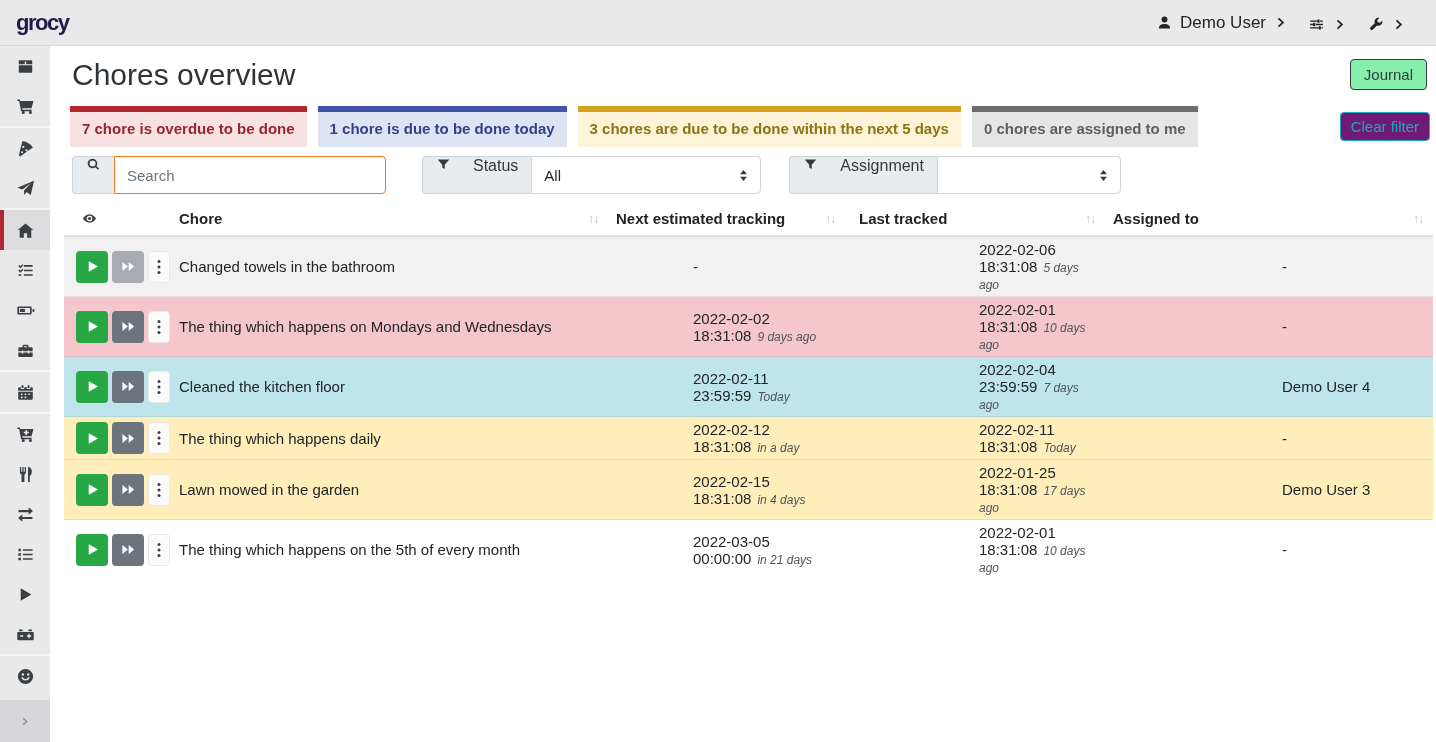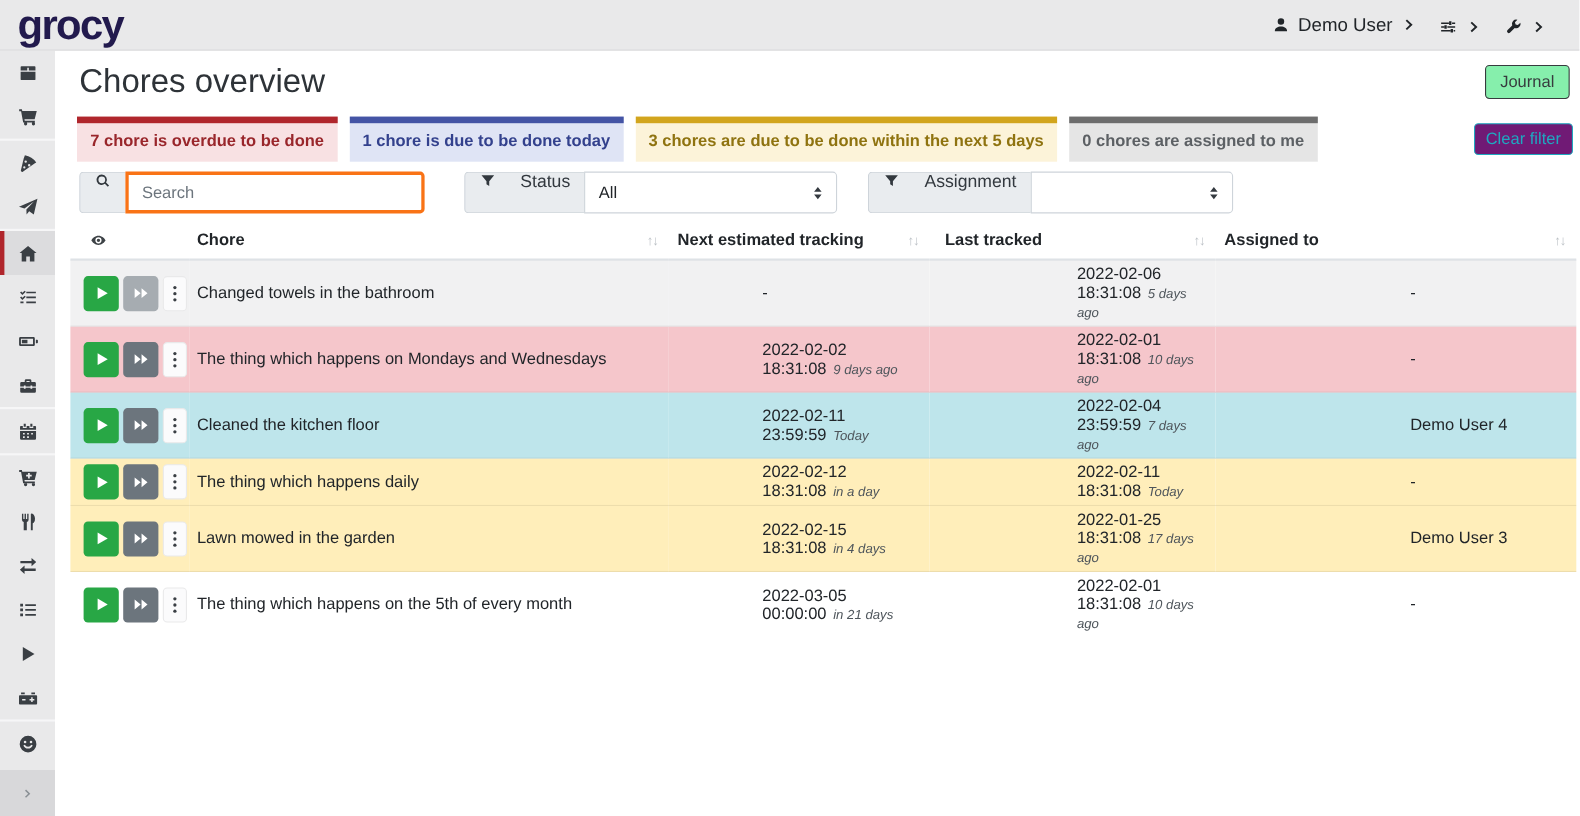--- a/index.html
+++ b/index.html
@@ -10,21 +10,21 @@
   }
   .icon svg { display:block; }
 
   
   .navbar {
     position:absolute; top:0; left:0; right:0; height:46px;
     background:#e9e9ea; border-bottom:1px solid #d9d9db;
     display:flex; align-items:center; justify-content:space-between;
     padding:0 28px 0 16px; z-index:20;
   }
-  .logo { font-size:38px; font-weight:bold; letter-spacing:-1.5px; line-height:1; cursor:pointer; }
+  .logo { font-size:22px; font-weight:bold; letter-spacing:-1.5px; line-height:1; cursor:pointer; }
   .nav-right { display:flex; align-items:flex-end; gap:18px; }
   .nav-group { display:flex; align-items:center; gap:7px; cursor:pointer; font-size:17px; color:#212529; }
   .nav-group .icon svg { width:17px; height:17px; fill:#212529; }
   .nav-chev svg { width:12px; height:12px; fill:#9aa0a5; }
 
   
   .sidebar {
     position:absolute; top:46px; left:0; bottom:0; width:50px;
     background:#e9e9ea; display:flex; flex-direction:column;
   }
@@ -65,21 +65,21 @@
   
   .filter-row { display:flex; margin:0 0 8px 8px; }
   .igroup { display:flex; height:38px; }
   .iaddon {
     background:#e9ecef; border:1px solid #ced4da; border-right:0;
     border-radius:4px 0 0 4px; display:flex; align-items:flex-start; gap:22px;
     padding:0 13px; font-size:16px; color:#32383e; white-space:nowrap;
   }
   .iaddon .icon svg { width:15px; height:15px; fill:#32383e; }
   .search-input {
-    width:272px; border:3px solid #f97316; border-radius:0 4px 4px 0;
+    width:272px; border:1px solid #f97316; border-radius:0 4px 4px 0;
     padding:0 12px; font-size:15px; font-family:inherit; color:#212529; outline:none;
   }
   .search-input::placeholder { color:#6c757d; }
   .gap1 { width:36px; } .gap2 { width:28px; }
   .select {
     border:1px solid #ced4da; border-radius:0 4px 4px 0; background:#fff;
     display:flex; align-items:center; justify-content:space-between;
     padding:0 12px; font-size:15px; color:#212529; cursor:pointer;
   }
   .select .icon svg { width:9px; height:13px; fill:#343a40; }

